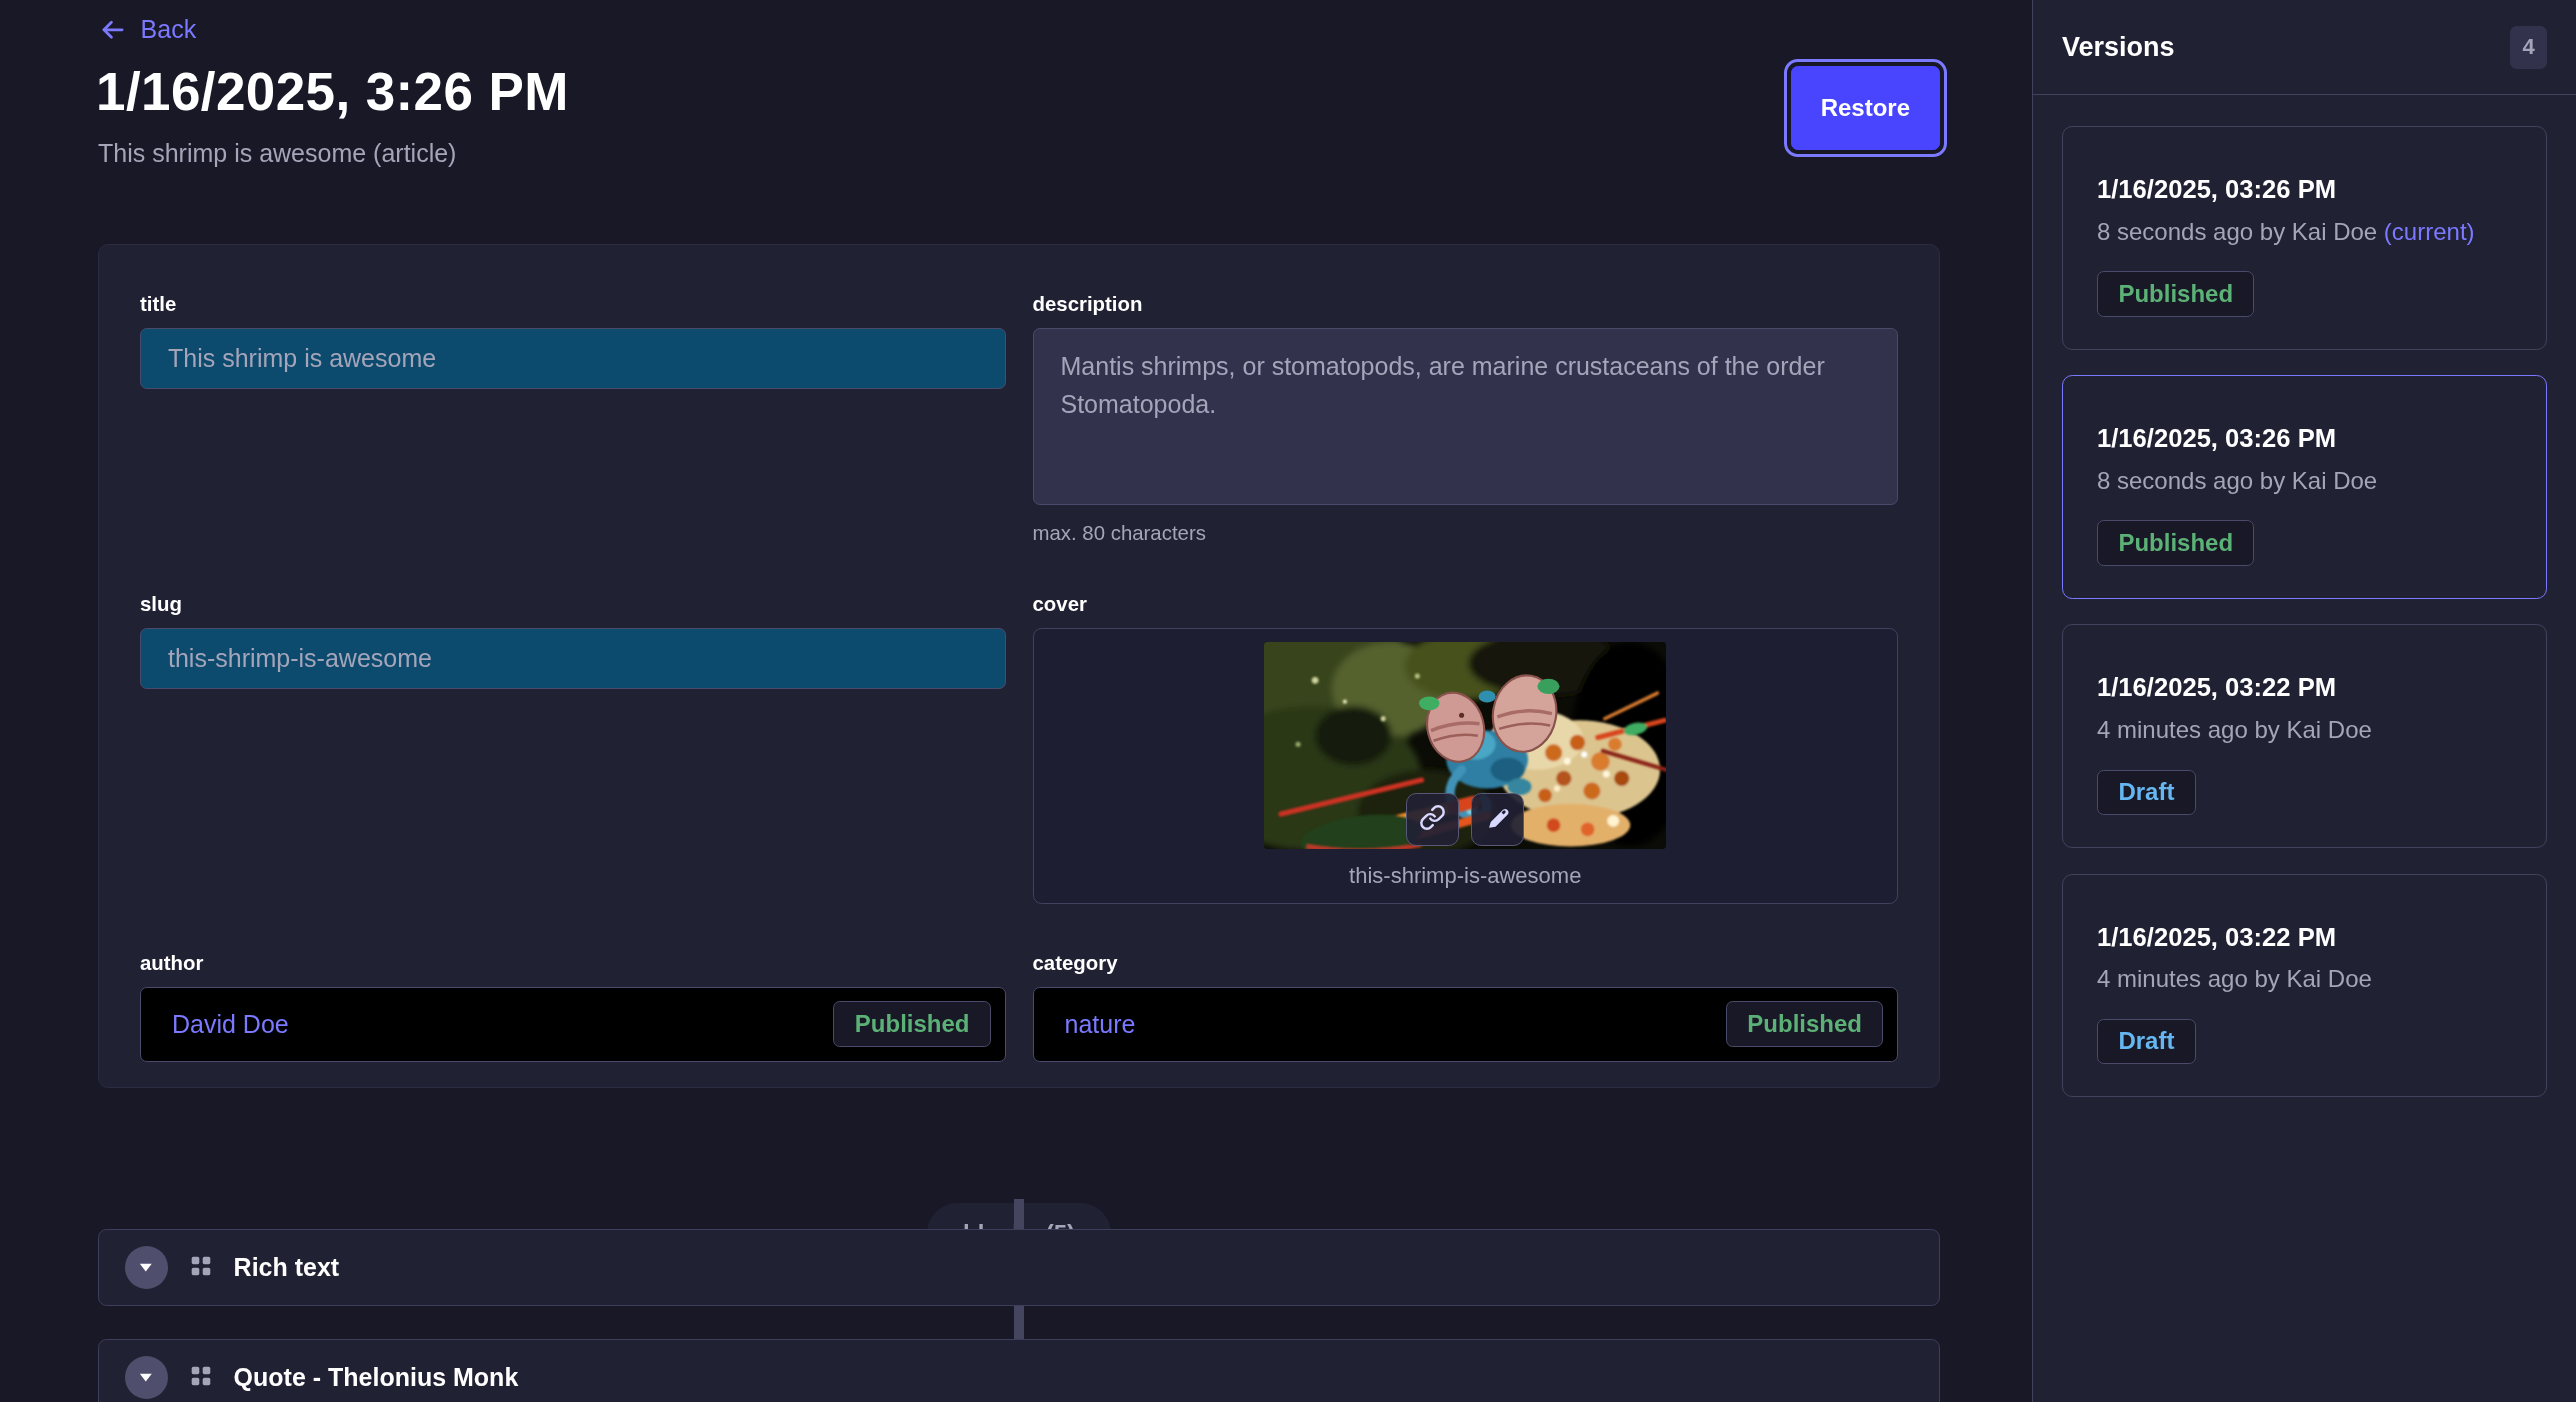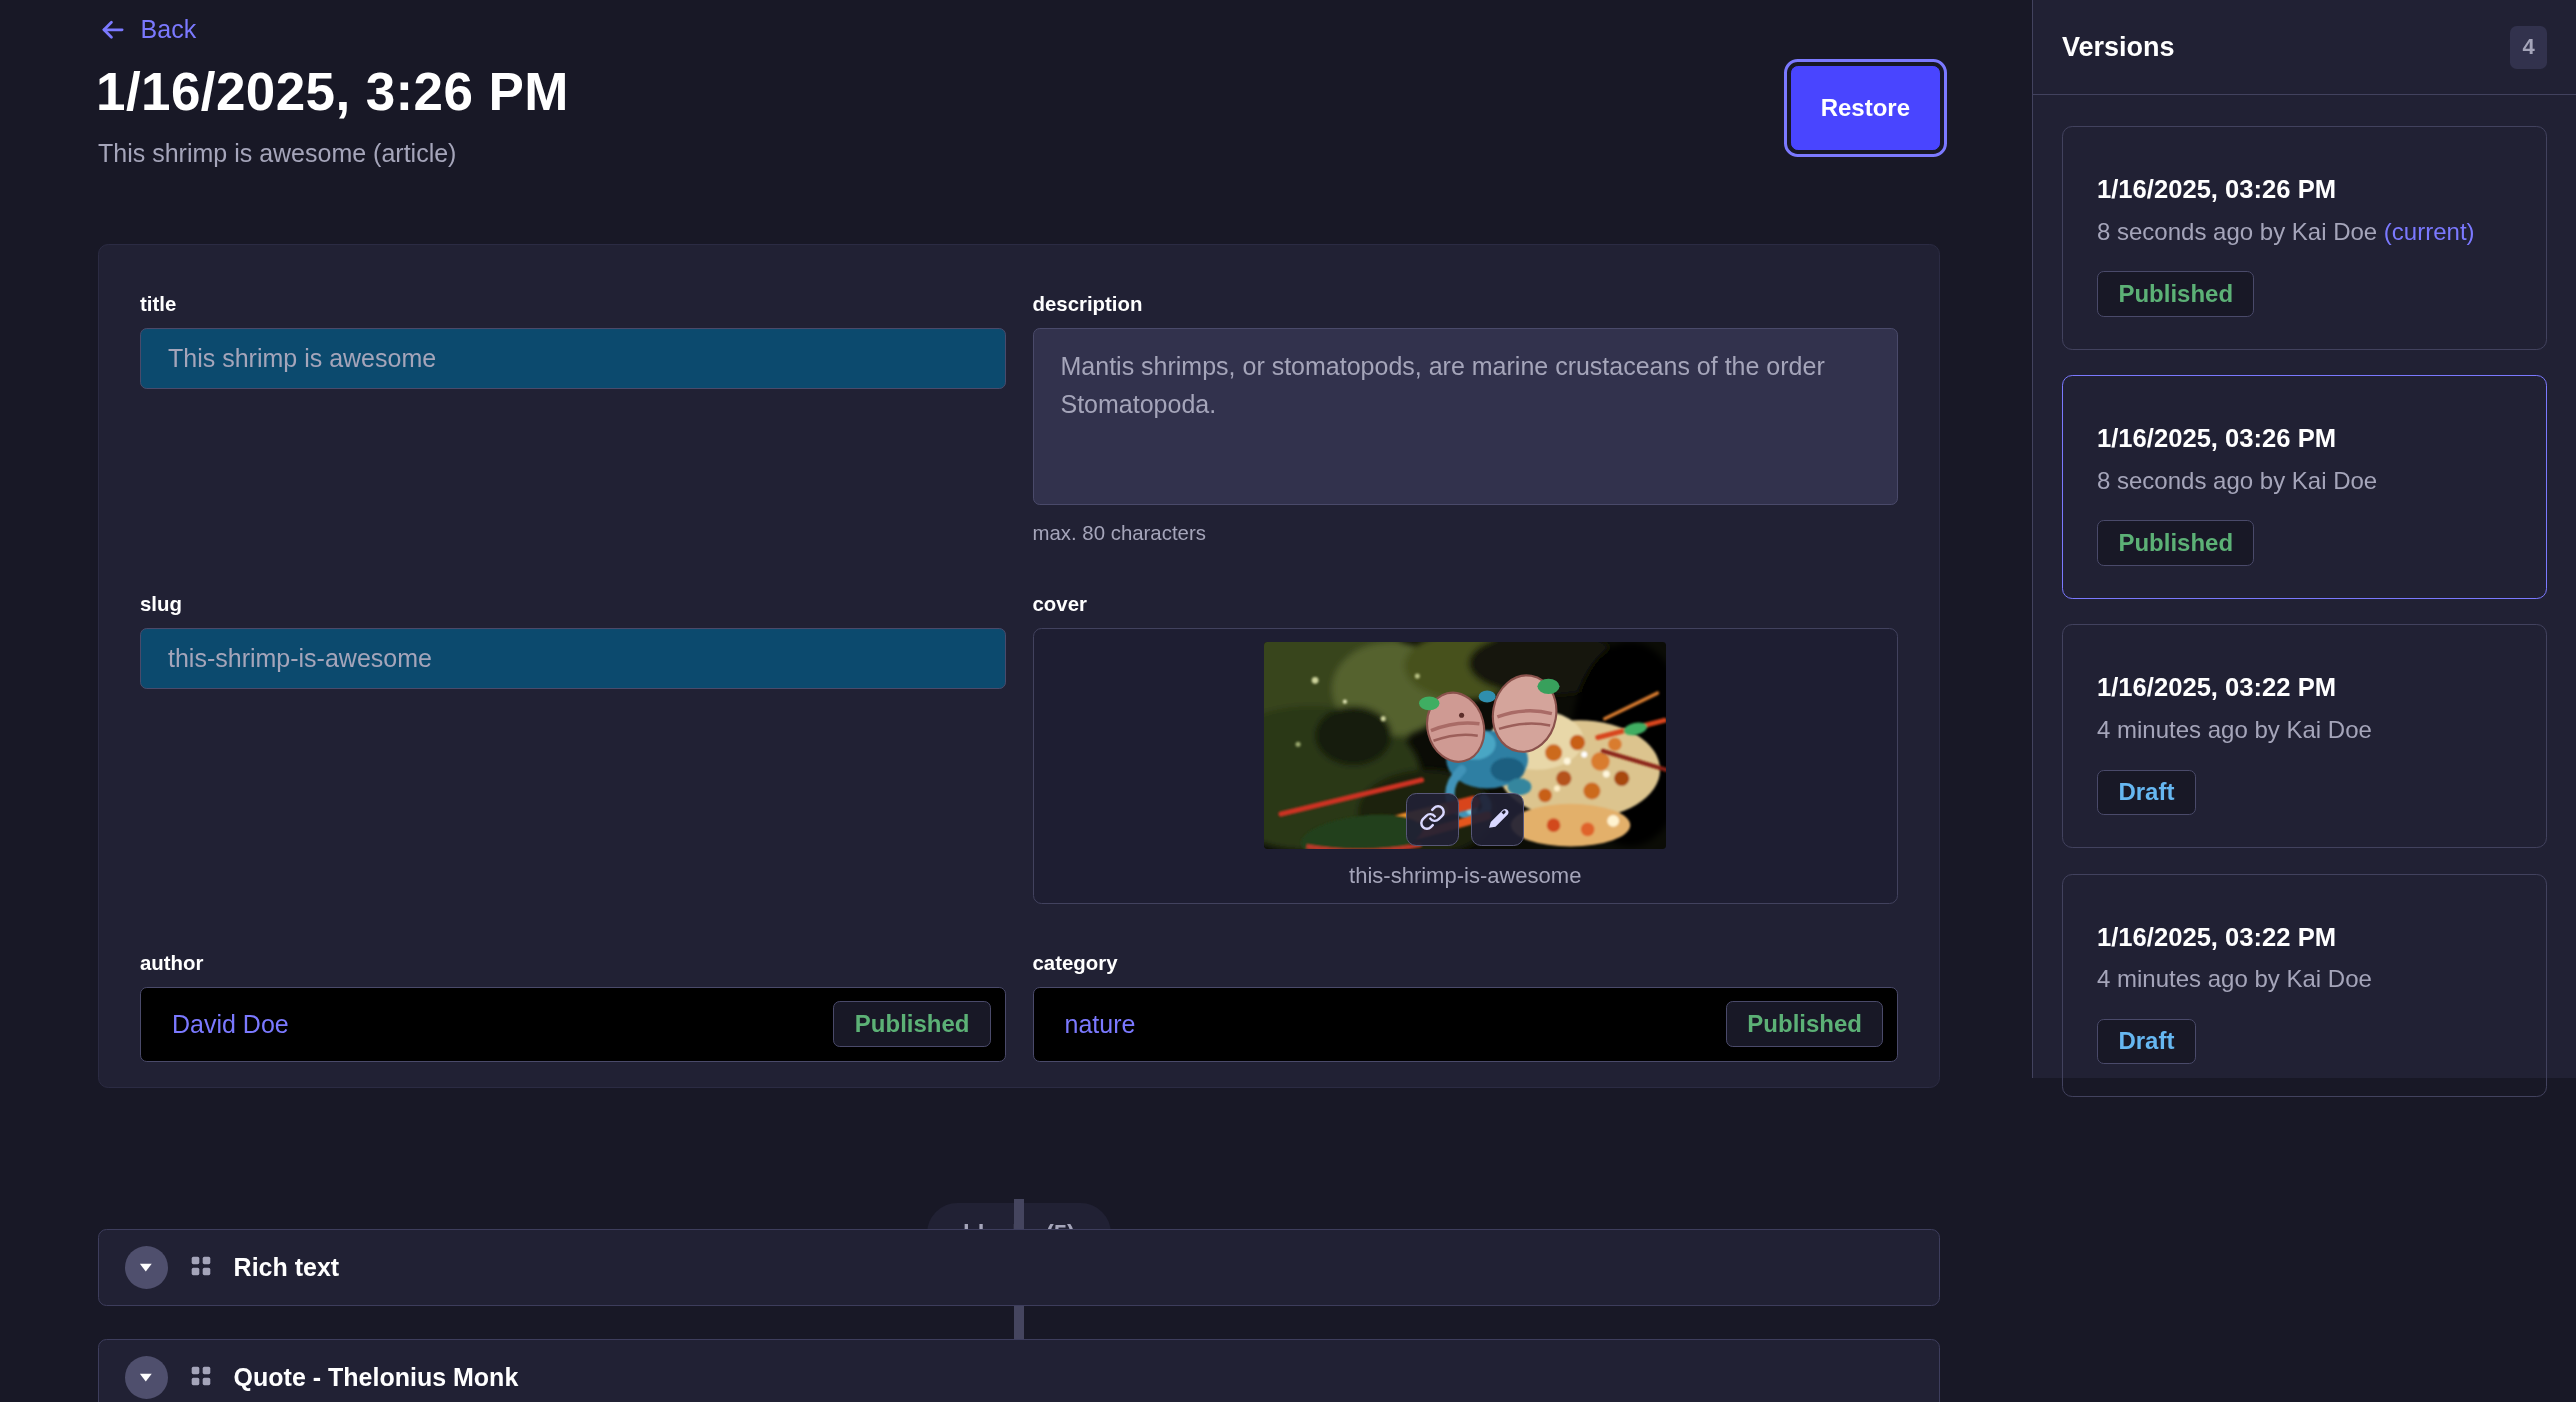--- a/index.html
+++ b/index.html
@@ -59,21 +59,21 @@
   .block-row{position:absolute;left:98px;width:1842px;height:77px;background:#212134;
              border:1.7px solid #3d3d5c;border-radius:8.5px;display:flex;align-items:center;
              gap:22px;padding:0 25.6px;}
   .row1{top:1229px;}
   .row2{top:1339px;}
   .collapse-btn{width:43px;height:43px;border-radius:50%;background:#4f4f6d;border:none;cursor:pointer;
                 display:flex;align-items:center;justify-content:center;flex:0 0 auto;padding:0;}
   .block-label{font-size:25px;font-weight:bold;color:#fff;}
 
   
-  .sidebar{position:absolute;left:2032px;top:0;width:544px;height:1078px;background:#212134;
+  .sidebar{position:absolute;left:2032px;top:0;width:544px;height:1402px;background:#212134;
            border-left:1.7px solid #42425e;}
   .sidebar-header{height:95px;display:flex;align-items:center;justify-content:space-between;
                   padding:0 29px;border-bottom:1.7px solid #42425e;}
   .sidebar-title{font-size:27px;font-weight:bold;color:#fff;}
   .count-badge{background:#32324d;color:#a5a5ba;border-radius:6.8px;min-width:37px;text-align:center;
                padding:8.5px 8.5px;font-size:22px;font-weight:bold;}
   .version-list{padding:31px 29px;display:flex;flex-direction:column;gap:25.6px;}
   .version-card{border:1.7px solid #42425e;border-radius:10.2px;padding:32px 34px;cursor:pointer;}
   .version-card.selected{border-color:#7b79ff;}
   .version-date{font-size:25.6px;font-weight:bold;color:#fff;margin-top:16px;}

